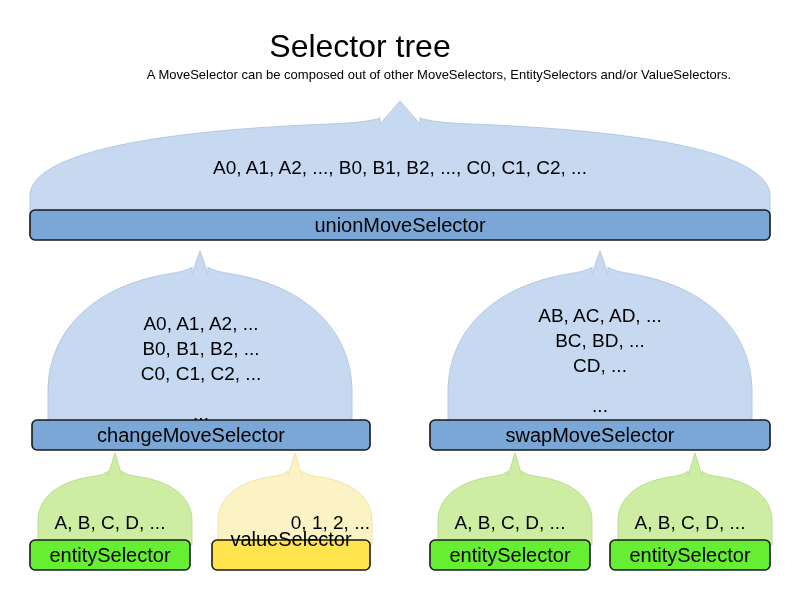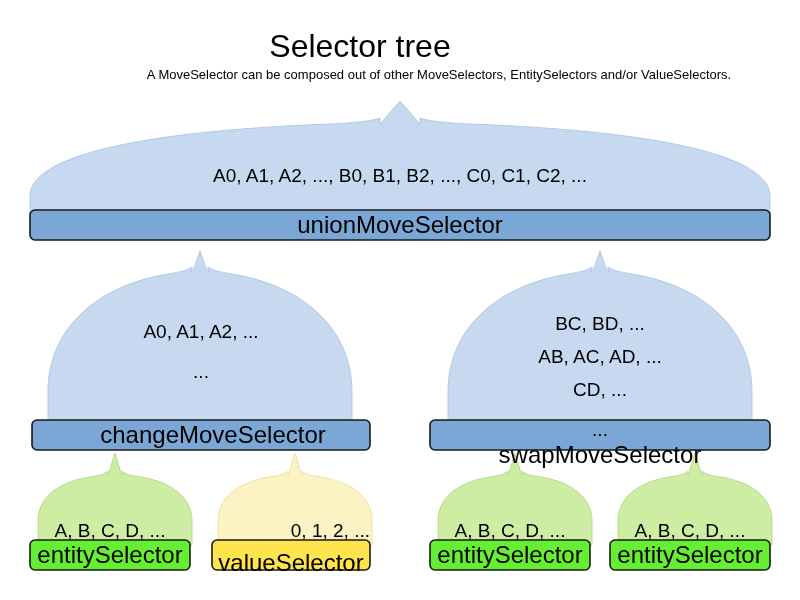--- a/index.html
+++ b/index.html
@@ -44,33 +44,33 @@
     top: 68px;
     width: 800px;
     font-size: 13px;
     padding-left: 39px;
   }
   .node-label {
     position: absolute;
     display: flex;
     align-items: center;
     justify-content: center;
-    font-size: 24px;
+    font-size: 20px;
     white-space: nowrap;
     box-sizing: border-box;
     text-align: right;
   }
   .node-body-text {
     position: absolute;
     text-align: center;
     font-size: 19px;
     line-height: 25px;
     white-space: nowrap;
   }
-  .node-body-text div { width: 100%; margin-top: 8px; }
+  .node-body-text div { width: 100%; }
 </style>
 </head>
 <body>
 
 <div id="canvas">
 
   <svg id="svg-layer" viewBox="0 0 800 600">
 
     <g>
       <path fill="#c6d9f0" stroke="#b3c9e3" stroke-width="1" d="M 30,214
@@ -192,47 +192,49 @@
 
   <div class="node-body-text" style="left:30px; top:155px; width:740px;">
     <div>A0, A1, A2, ..., B0, B1, B2, ..., C0, C1, C2, ...</div>
   </div>
   <div class="node-label" style="left:30px; top:210px; width:740px; height:30px;">
     <span>unionMoveSelector</span>
   </div>
 
   <div class="node-body-text" style="left:32px; top:311px; width:338px;">
     <div>A0, A1, A2, ...</div>
+    <div>B0, B1, B2, ...</div>
+    <div>C0, C1, C2, ...</div>
     <div style="margin-top:15px;">...</div>
   </div>
-  <div class="node-label" style="left:44px; top:420px; width:338px; height:30px;">
+  <div class="node-label" style="left:22px; top:420px; width:338px; height:30px;">
     <span>changeMoveSelector</span>
   </div>
 
   <div class="node-body-text" style="left:430px; top:303px; width:340px;">
+    <div>AB, AC, AD, ...</div>
     <div>BC, BD, ...</div>
-    <div>AB, AC, AD, ...</div>
     <div>CD, ...</div>
     <div style="margin-top:15px;">...</div>
   </div>
-  <div class="node-label" style="left:430px; top:420px; width:340px; height:30px;margin-top:20px;">
+  <div class="node-label" style="left:420px; top:420px; width:340px; height:30px;">
     <span>swapMoveSelector</span>
   </div>
 
   <div class="node-body-text" style="left:30px; top:510px; width:160px;">
     <div>A, B, C, D, ...</div>
   </div>
   <div class="node-label" style="left:30px; top:540px; width:160px; height:30px;">
     <span>entitySelector</span>
   </div>
 
   <div class="node-body-text" style="left:212px; top:510px; width:158px;text-align:right;">
     <div>0, 1, 2, ...</div>
   </div>
-  <div class="node-label" style="left:212px; top:548px; width:158px; height:30px;">
+  <div class="node-label" style="left:212px; top:524px; width:158px; height:30px;">
     <span>valueSelector</span>
   </div>
 
   <div class="node-body-text" style="left:430px; top:510px; width:160px;">
     <div>A, B, C, D, ...</div>
   </div>
   <div class="node-label" style="left:430px; top:540px; width:160px; height:30px;">
     <span>entitySelector</span>
   </div>
 

